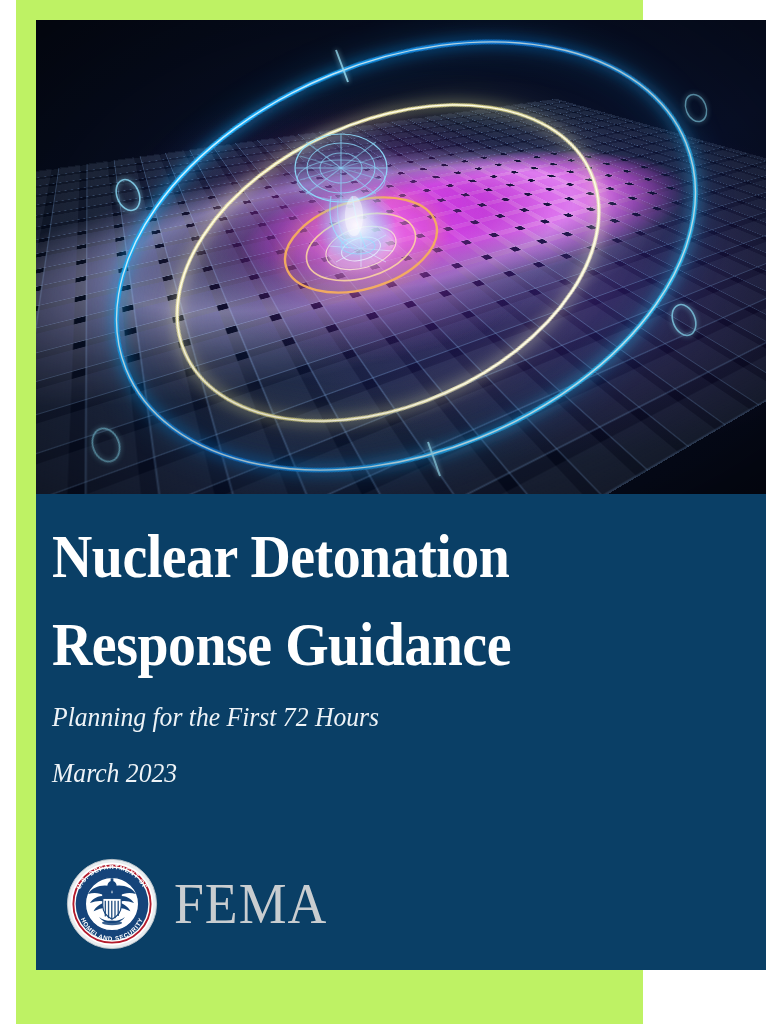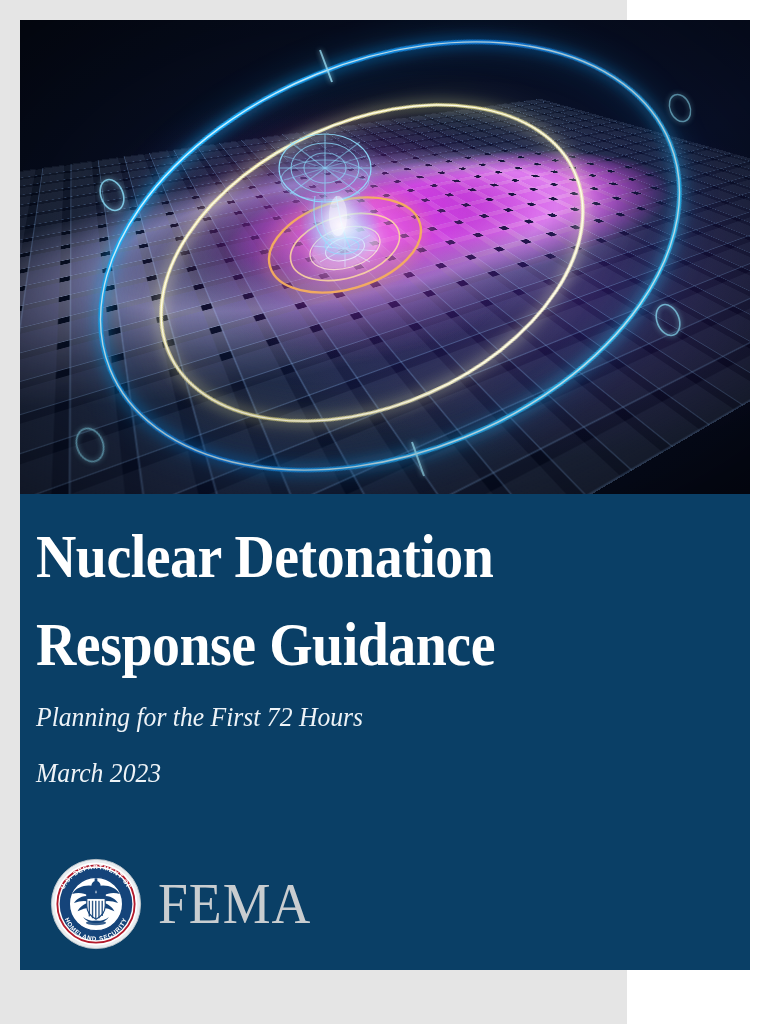--- a/index.html
+++ b/index.html
@@ -12,21 +12,22 @@
     overflow: hidden;
   }
   body {
     font-family: "Liberation Serif", "DejaVu Serif", serif;
   }
 
   .page {
     position: relative;
     width: 627px;
     height: 1024px;
-    background: #e5e5e5;
+    background: #bef264;
+    margin-left: 16px;
   }
 
   
   .cover-art {
     position: absolute;
     left: 20px;
     top: 20px;
     width: 730px;
     height: 474px;
     overflow: hidden;

